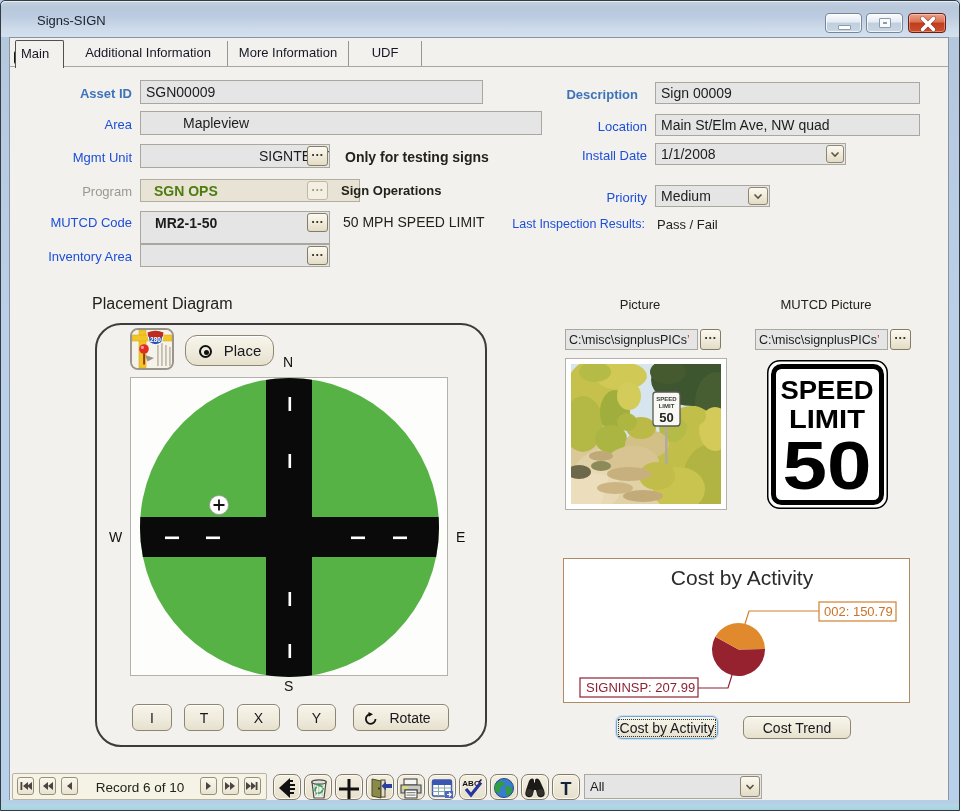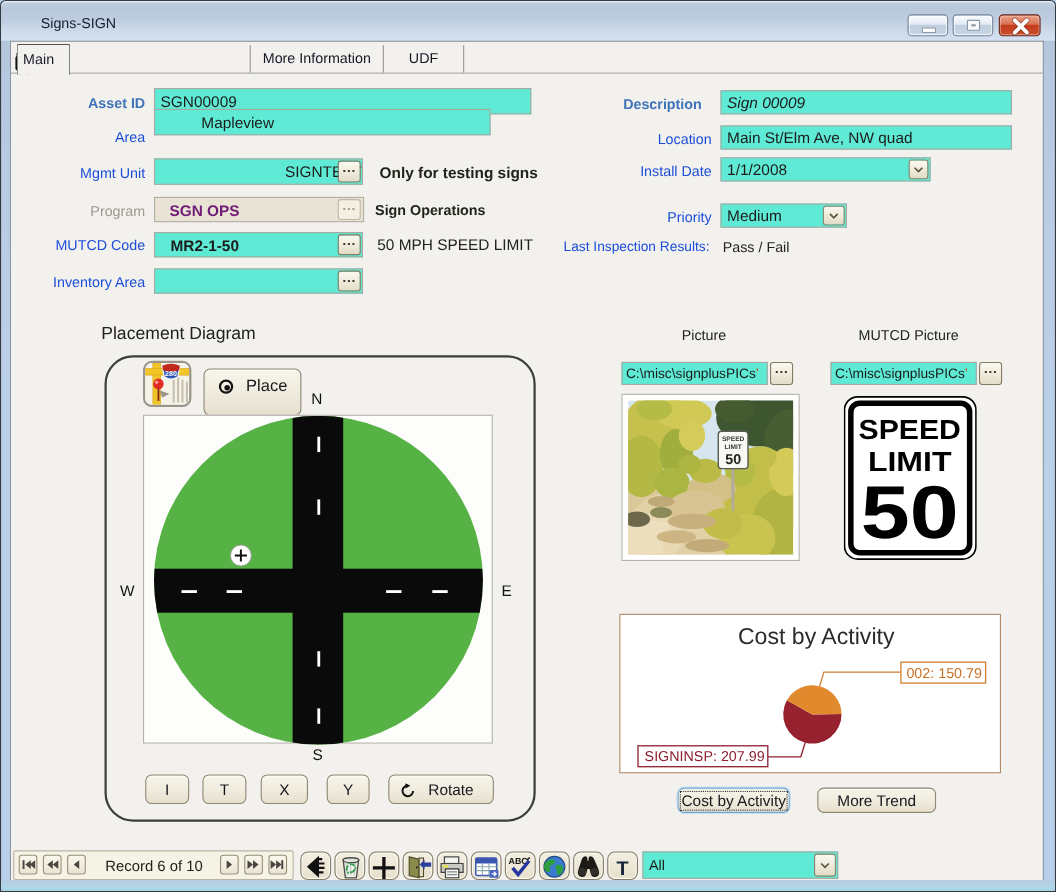--- a/index.html
+++ b/index.html
@@ -25,21 +25,21 @@
   #glyph-min{left:12px;top:11px;width:13px;height:5px;background:#fdfdfd;border:1px solid #8d9aa8;border-radius:1px;}
   #glyph-max{left:12px;top:4px;width:12px;height:10px;background:#f8fafc;border:1px solid #8d9aa8;border-radius:1px;}
   #glyph-max-i{left:3px;top:3px;width:4px;height:2px;background:#8d9aa8;}
   
   #tabline{left:10px;top:66px;width:938px;height:1px;background:#a9a79f;}
   .tabsep{top:41px;width:1px;height:25px;background:#98968e;}
   .tabtxt{top:40px;height:26px;line-height:26px;font-size:13px;color:#171726;text-align:center;}
   #tab-main{left:15px;top:40px;width:49px;height:28px;background:#f2f1ee;border:1px solid #50504e;border-bottom:none;border-radius:2px 2px 0 0;
     font-size:13px;color:#171726;text-align:left;padding-left:5px;line-height:25px;}
   
-  .field{background:#5eead4;border:1px solid #a9a7a0;font-size:14px;color:#1c1c1c;line-height:22px;padding-left:5px;white-space:nowrap;overflow:hidden;}
+  .field{background:#e5e5e5;border:1px solid #a9a7a0;font-size:14px;color:#1c1c1c;line-height:22px;padding-left:5px;white-space:nowrap;overflow:hidden;}
   .lbl{font-size:13px;color:#1d4ed8;text-align:right;}
   .lblblue{font-weight:bold;color:#3d74b9;}
   .browse{width:21px;height:20px;border:1px solid #857c66;border-radius:3px;
     background:linear-gradient(180deg,#fbf9f1 0%,#f0ebdc 50%,#e3dcc6 100%);
     color:#40392c;font-size:13px;font-weight:bold;text-align:center;line-height:10px;letter-spacing:0.5px;}
   .ddbtn{border:1px solid #8f866f;border-radius:3px;background:linear-gradient(180deg,#fbf9f1 0%,#efeadb 50%,#e2dbc5 100%);}
   .btn{border:1px solid #8f8672;border-radius:6px;background:linear-gradient(180deg,#f7f4ea 0%,#efebdd 55%,#e6e0cd 100%);
     font-size:14px;color:#17171c;text-align:center;box-shadow:inset 0 1px 0 #fff;}
   .navb{width:17px;height:18px;border:1px solid #998f77;border-radius:3px;background:linear-gradient(180deg,#faf7ee,#e9e3d1);}
   .navb svg{display:block;margin:0 auto;}
@@ -78,48 +78,49 @@
   <div id="btn-close" class="abs winbtn">
     <svg width="38" height="20" viewBox="0 0 38 20">
         <path d="M13.5 4.5 L24.5 15.5 M24.5 4.5 L13.5 15.5" stroke="#fff" stroke-width="3.6" stroke-linecap="round"></path>
         <path d="M13.5 4.5 L24.5 15.5 M24.5 4.5 L13.5 15.5" stroke="rgba(90,20,10,0.35)" stroke-width="5.2" stroke-linecap="round" style="mix-blend-mode:multiply"></path>
         <path d="M13.5 4.5 L24.5 15.5 M24.5 4.5 L13.5 15.5" stroke="#fff" stroke-width="3.2" stroke-linecap="round"></path>
       </svg>
   </div>
 
   <div id="tabline" class="abs"></div>
   <div id="tab-main" class="abs">Main</div>
+  <div class="abs tabtxt" style="left:69px;width:158px;">Additional Information</div>
   <div class="abs tabtxt" style="left:228px;width:120px;">More Information</div>
   <div class="abs tabtxt" style="left:349px;width:72px;">UDF</div>
   <div class="abs tabsep" style="left:227px;"></div>
   <div class="abs tabsep" style="left:348px;"></div>
   <div class="abs tabsep" style="left:421px;"></div>
 
   <div class="abs lbl lblblue" style="left:20px;top:86px;width:112px;">Asset ID</div>
   <div class="abs field" style="left:140px;top:80px;width:343px;height:24px;line-height:23px;">SGN00009</div>
   <div class="abs lbl" style="left:20px;top:117px;width:112px;">Area</div>
-  <div class="abs field" style="left:140px;top:99px;width:306px;height:24px;line-height:23px;padding-left:42px;">Mapleview</div>
+  <div class="abs field" style="left:140px;top:111px;width:402px;height:24px;line-height:23px;padding-left:42px;">Mapleview</div>
   <div class="abs lbl" style="left:20px;top:150px;width:112px;">Mgmt Unit</div>
   <div class="abs field" style="left:140px;top:144px;width:190px;height:24px;line-height:23px;text-align:right;">SIGNTEST</div>
   <div class="abs browse" style="left:307px;top:146px;">…</div>
   <div class="abs" style="left:345px;top:149px;font-size:14px;color:#23231b;font-weight:bold;">Only for testing signs</div>
   <div class="abs lbl" style="left:20px;top:184px;width:112px;color:#9b998f;">Program</div>
-  <div class="abs field" style="left:140px;top:179px;width:191px;height:23px;line-height:22px;background:#e8e3d5;border-color:#b2aea0;font-weight:bold;color:#701a75;padding-left:13px;">SGN OPS</div>
+  <div class="abs field" style="left:140px;top:179px;width:220px;height:23px;line-height:22px;background:#e8e3d5;border-color:#b2aea0;font-weight:bold;color:#4d7c0f;padding-left:13px;">SGN OPS</div>
   <div class="abs browse" style="left:307px;top:181px;height:19px;border-color:#c0b8a4;color:#a39d8e;background:#f3efe3;">…</div>
   <div class="abs" style="left:341px;top:183px;font-size:13px;font-weight:bold;color:#23231b;">Sign Operations</div>
   <div class="abs lbl" style="left:20px;top:215px;width:112px;">MUTCD Code</div>
-  <div class="abs field" style="left:140px;top:211px;width:190px;height:23px;line-height:22px;font-weight:bold;padding-left:14px;">MR2-1-50</div>
+  <div class="abs field" style="left:140px;top:211px;width:190px;height:33px;line-height:22px;font-weight:bold;padding-left:14px;">MR2-1-50</div>
   <div class="abs browse" style="left:307px;top:213px;height:19px;">…</div>
   <div class="abs" style="left:343px;top:214px;font-size:14px;color:#23231b;">50 MPH SPEED LIMIT</div>
   <div class="abs lbl" style="left:20px;top:249px;width:112px;">Inventory Area</div>
   <div class="abs field" style="left:140px;top:244px;width:190px;height:23px;"></div>
   <div class="abs browse" style="left:307px;top:246px;height:19px;">…</div>
 
   <div class="abs lbl lblblue" style="left:500px;top:87px;width:138px;">Description</div>
-  <div class="abs field" style="left:655px;top:82px;width:265px;height:22px;line-height:21px;font-style:italic;">Sign 00009</div>
+  <div class="abs field" style="left:655px;top:82px;width:265px;height:22px;line-height:21px;">Sign 00009</div>
   <div class="abs lbl" style="left:500px;top:119px;width:147px;">Location</div>
   <div class="abs field" style="left:655px;top:114px;width:265px;height:22px;line-height:21px;">Main St/Elm Ave, NW quad</div>
   <div class="abs lbl" style="left:500px;top:148px;width:147px;">Install Date</div>
   <div class="abs field" style="left:655px;top:143px;width:191px;height:22px;line-height:21px;">1/1/2008</div>
   <div class="abs ddbtn" style="left:826px;top:145px;width:18px;height:18px;"><svg width="16" height="16" viewBox="0 0 16 16">
         <path d="M4.5 6.5 L8 10 L11.5 6.5" fill="none" stroke="#5c553f" stroke-width="1.6"></path>
       </svg></div>
   <div class="abs lbl" style="left:500px;top:190px;width:147px;">Priority</div>
   <div class="abs field" style="left:655px;top:185px;width:115px;height:22px;line-height:21px;">Medium</div>
   <div class="abs ddbtn" style="left:748px;top:187px;width:20px;height:18px;"><svg width="18" height="16" viewBox="0 0 18 16">
@@ -143,21 +144,21 @@
       <g>
         <path d="M31.5 2.5 q-8 -3.5 -16 0 l1.8 10 q6.2 4.5 12.4 0 z" fill="#2b53b4" stroke="#f6f6f2" stroke-width="1.2"></path>
         <path d="M31.5 2.5 q-8 -3.5 -16 0 l0.6 4 q7.4 3 14.8 0 z" fill="#c02a1e"></path>
         <text x="23.5" y="11.5" font-size="6.5" font-weight="bold" fill="#fff" text-anchor="middle" font-family="Liberation Sans">280</text>
       </g>
       <circle cx="12" cy="19" r="4.8" fill="#e02c24"></circle>
       <circle cx="10.4" cy="17.4" r="1.6" fill="#ff9a90"></circle>
       <rect x="11.2" y="23.5" width="1.7" height="11" fill="#8a2a20"></rect>
     </svg>
   </div>
-  <div class="abs btn" style="left:185px;top:335px;width:89px;height:43px;line-height:30px;font-size:15px;">
+  <div class="abs btn" style="left:185px;top:335px;width:89px;height:31px;line-height:30px;font-size:15px;border-radius:12px;">
     <span style="position:absolute;left:13px;top:9px;width:9px;height:9px;border:2px solid #111;border-radius:50%;"></span>
     <span style="position:absolute;left:18px;top:14px;width:5px;height:5px;background:#111;border-radius:50%;"></span>
     <span style="margin-left:26px;">Place</span>
   </div>
   <div class="abs" style="left:283px;top:354px;font-size:14px;color:#111;">N</div>
   <div class="abs" style="left:109px;top:529px;font-size:14px;color:#111;">W</div>
   <div class="abs" style="left:456px;top:529px;font-size:14px;color:#111;">E</div>
   <div class="abs" style="left:284px;top:678px;font-size:14px;color:#111;">S</div>
   <div class="abs" id="diagram" style="left:130px;top:377px;width:318px;height:299px;border:1px solid #b3b1a9;background:#fdfdfc;">
     <svg width="318" height="299" viewBox="0 0 318 299">
@@ -265,21 +266,21 @@
       </g>
       <path d="M 181 65 L 185 52 L 255 52" fill="none" stroke="#d08033" stroke-width="1.2"></path>
       <path d="M 168 116 L 164 129 L 134 129" fill="none" stroke="#8e2233" stroke-width="1.2"></path>
       <rect x="255" y="43" width="77" height="19" fill="#fff" stroke="#d08033" stroke-width="1.2"></rect>
       <text x="260" y="57" font-size="13" fill="#ca7226" font-family="Liberation Sans">002: 150.79</text>
       <rect x="16" y="119" width="118" height="19" fill="#fff" stroke="#8e2233" stroke-width="1.2"></rect>
       <text x="22" y="133" font-size="13" fill="#8e2233" font-family="Liberation Sans">SIGNINSP: 207.99</text>
     </svg>
   </div>
   <div class="abs btn" style="left:616px;top:716px;width:102px;height:23px;line-height:22px;border:1px solid #70a8d8;box-shadow:0 0 0 1px #c9def0;" id="cba-btn"><span style="outline:1px dotted #333;padding:0 1px;">Cost by Activity</span></div>
-  <div class="abs btn" style="left:743px;top:716px;width:108px;height:23px;line-height:22px;">More Trend</div>
+  <div class="abs btn" style="left:743px;top:716px;width:108px;height:23px;line-height:22px;">Cost Trend</div>
 
   <div class="abs" id="navpanel" style="left:12px;top:773px;width:255px;height:27px;background:#f5f2e6;border:1px solid #bbb3a0;border-radius:2px;"></div>
   <div class="abs navb" style="left:17px;top:777px;">
       <svg width="15" height="16" viewBox="0 0 15 16">
         <rect x="2.5" y="4" width="1.8" height="8" fill="#4a4540"></rect>
         <path d="M10 4 L5 8 L10 12 Z" fill="#4a4540"></path>
         <path d="M14 4 L9 8 L14 12 Z" fill="#4a4540"></path>
       </svg>
     </div>
   <div class="abs navb" style="left:39px;top:777px;">

